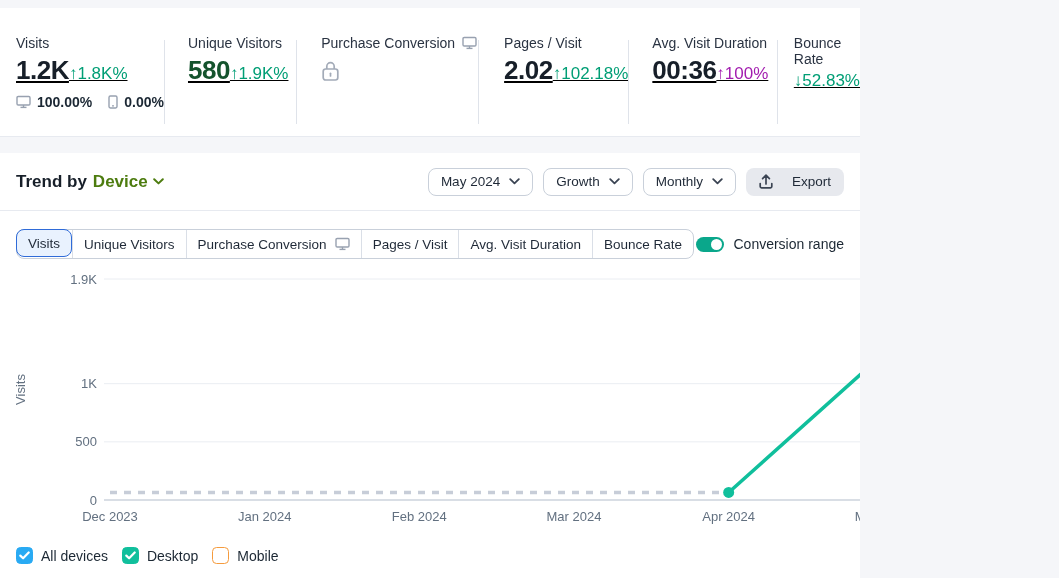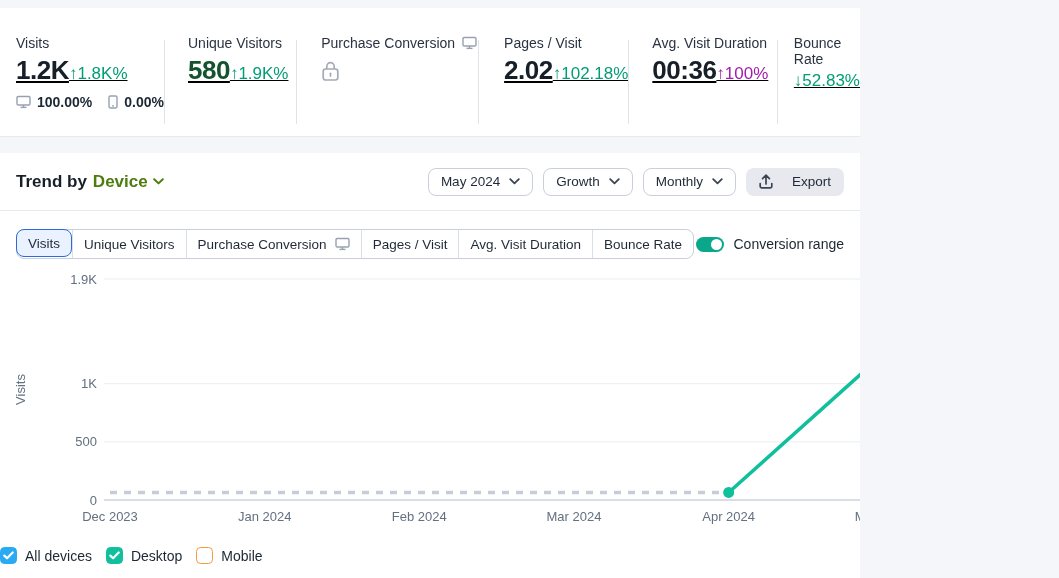--- a/index.html
+++ b/index.html
@@ -40,21 +40,21 @@
   .tabs{display:flex;border:1px solid #c9d0da;border-radius:8px;background:#fff;}
   .tab{height:28px;box-sizing:border-box;display:flex;align-items:center;gap:8px;padding:0 11px;border:none;border-left:1px solid #dadfe7;background:none;font-size:13.5px;color:#1f2937;cursor:pointer;white-space:nowrap;}
   .tab:first-child{border-left:none;}
   .tab.selected{background:#e9f2fe;border:1px solid #2f6bd8;border-radius:8px;margin:-1px 0 -1px -1px;position:relative;z-index:1;}
   .toggle-wrap{display:flex;align-items:center;gap:9px;font-size:14px;color:#1b2733;cursor:pointer;}
   .toggle{width:28px;height:15px;border-radius:8px;position:relative;display:inline-block;}
   .toggle .knob{position:absolute;top:2px;left:15px;width:11px;height:11px;border-radius:50%;background:#fff;}
   .chart-area{margin-top:6px;position:relative;}
   .chart-area svg{display:block;}
   text.tick{font-family:"Liberation Sans","DejaVu Sans",sans-serif;font-size:13px;fill:#627080;}
-  .legend{margin-top:17px;display:flex;align-items:center;gap:14px;}
+  .legend{margin-top:17px;padding-left:16px;display:flex;align-items:center;gap:14px;}
   .legend-item{display:flex;align-items:center;gap:8px;font-size:14px;color:#1b2733;cursor:pointer;}
   .cb{width:17px;height:17px;box-sizing:border-box;border-radius:4.5px;border:1.5px solid transparent;display:inline-flex;align-items:center;justify-content:center;background:#fff;}
 </style>
 </head>
 <body>
 
 <div class="page">
   <div class="top-gap"></div>
 
   <div class="card metrics-card">

